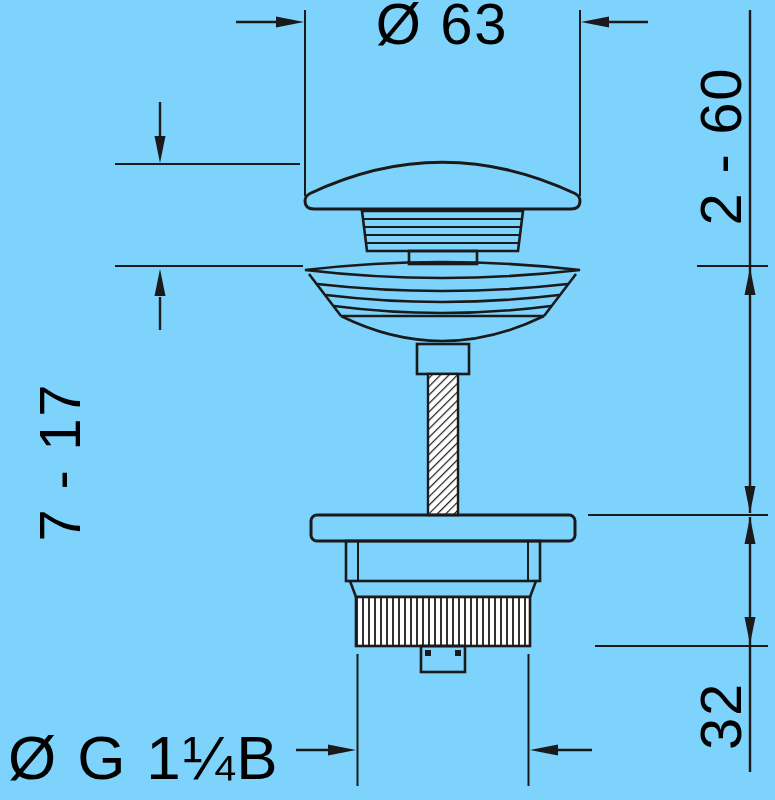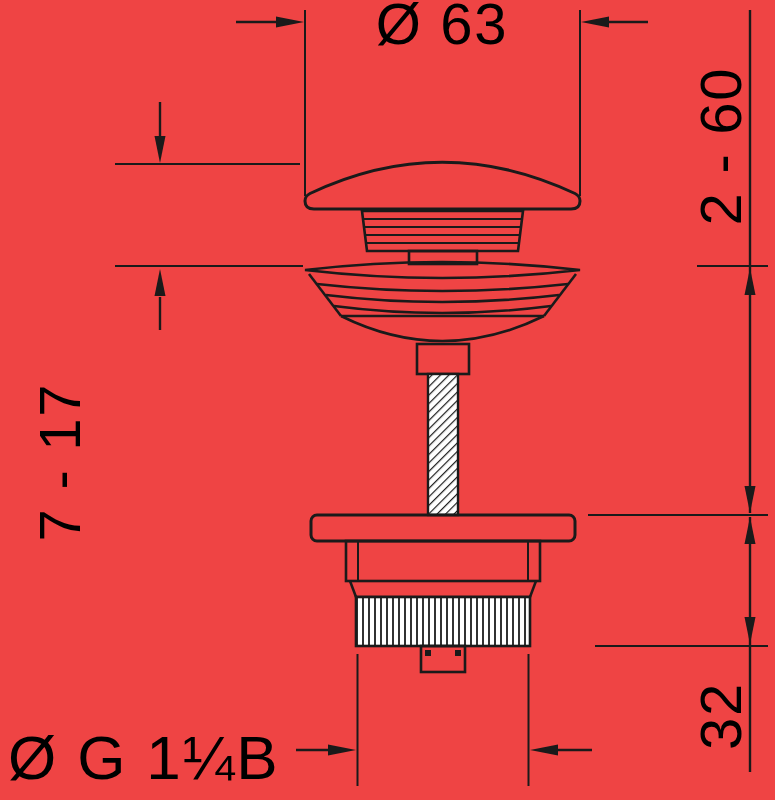--- a/index.html
+++ b/index.html
@@ -1,17 +1,17 @@
 <!DOCTYPE html>
 <html><head>
 <meta charset="utf-8">
 <style>
   :root { --line:#1a1a1a; }
   html,body{margin:0;padding:0;background:#ffffff;}
-  .canvas{position:relative;width:775px;height:800px;background:#ef4444;overflow:hidden;}
+  .canvas{position:relative;width:775px;height:800px;background:#7dd3fc;overflow:hidden;}
   svg{display:block;}
   .ln{stroke:var(--line);stroke-width:2.4;fill:none;stroke-linecap:butt;}
   .thin{stroke-width:2;}
   .arrow{fill:var(--line);stroke:none;}
   .part{stroke:var(--line);fill:none;stroke-width:2.6;}
   .part-thick{stroke:var(--line);fill:none;stroke-width:3;}
   text.dim{font-family:"Liberation Sans",sans-serif;font-size:58px;fill:#000;letter-spacing:0.03em;}
   text.dim-big{font-size:62px;}
 </style>
 </head>

